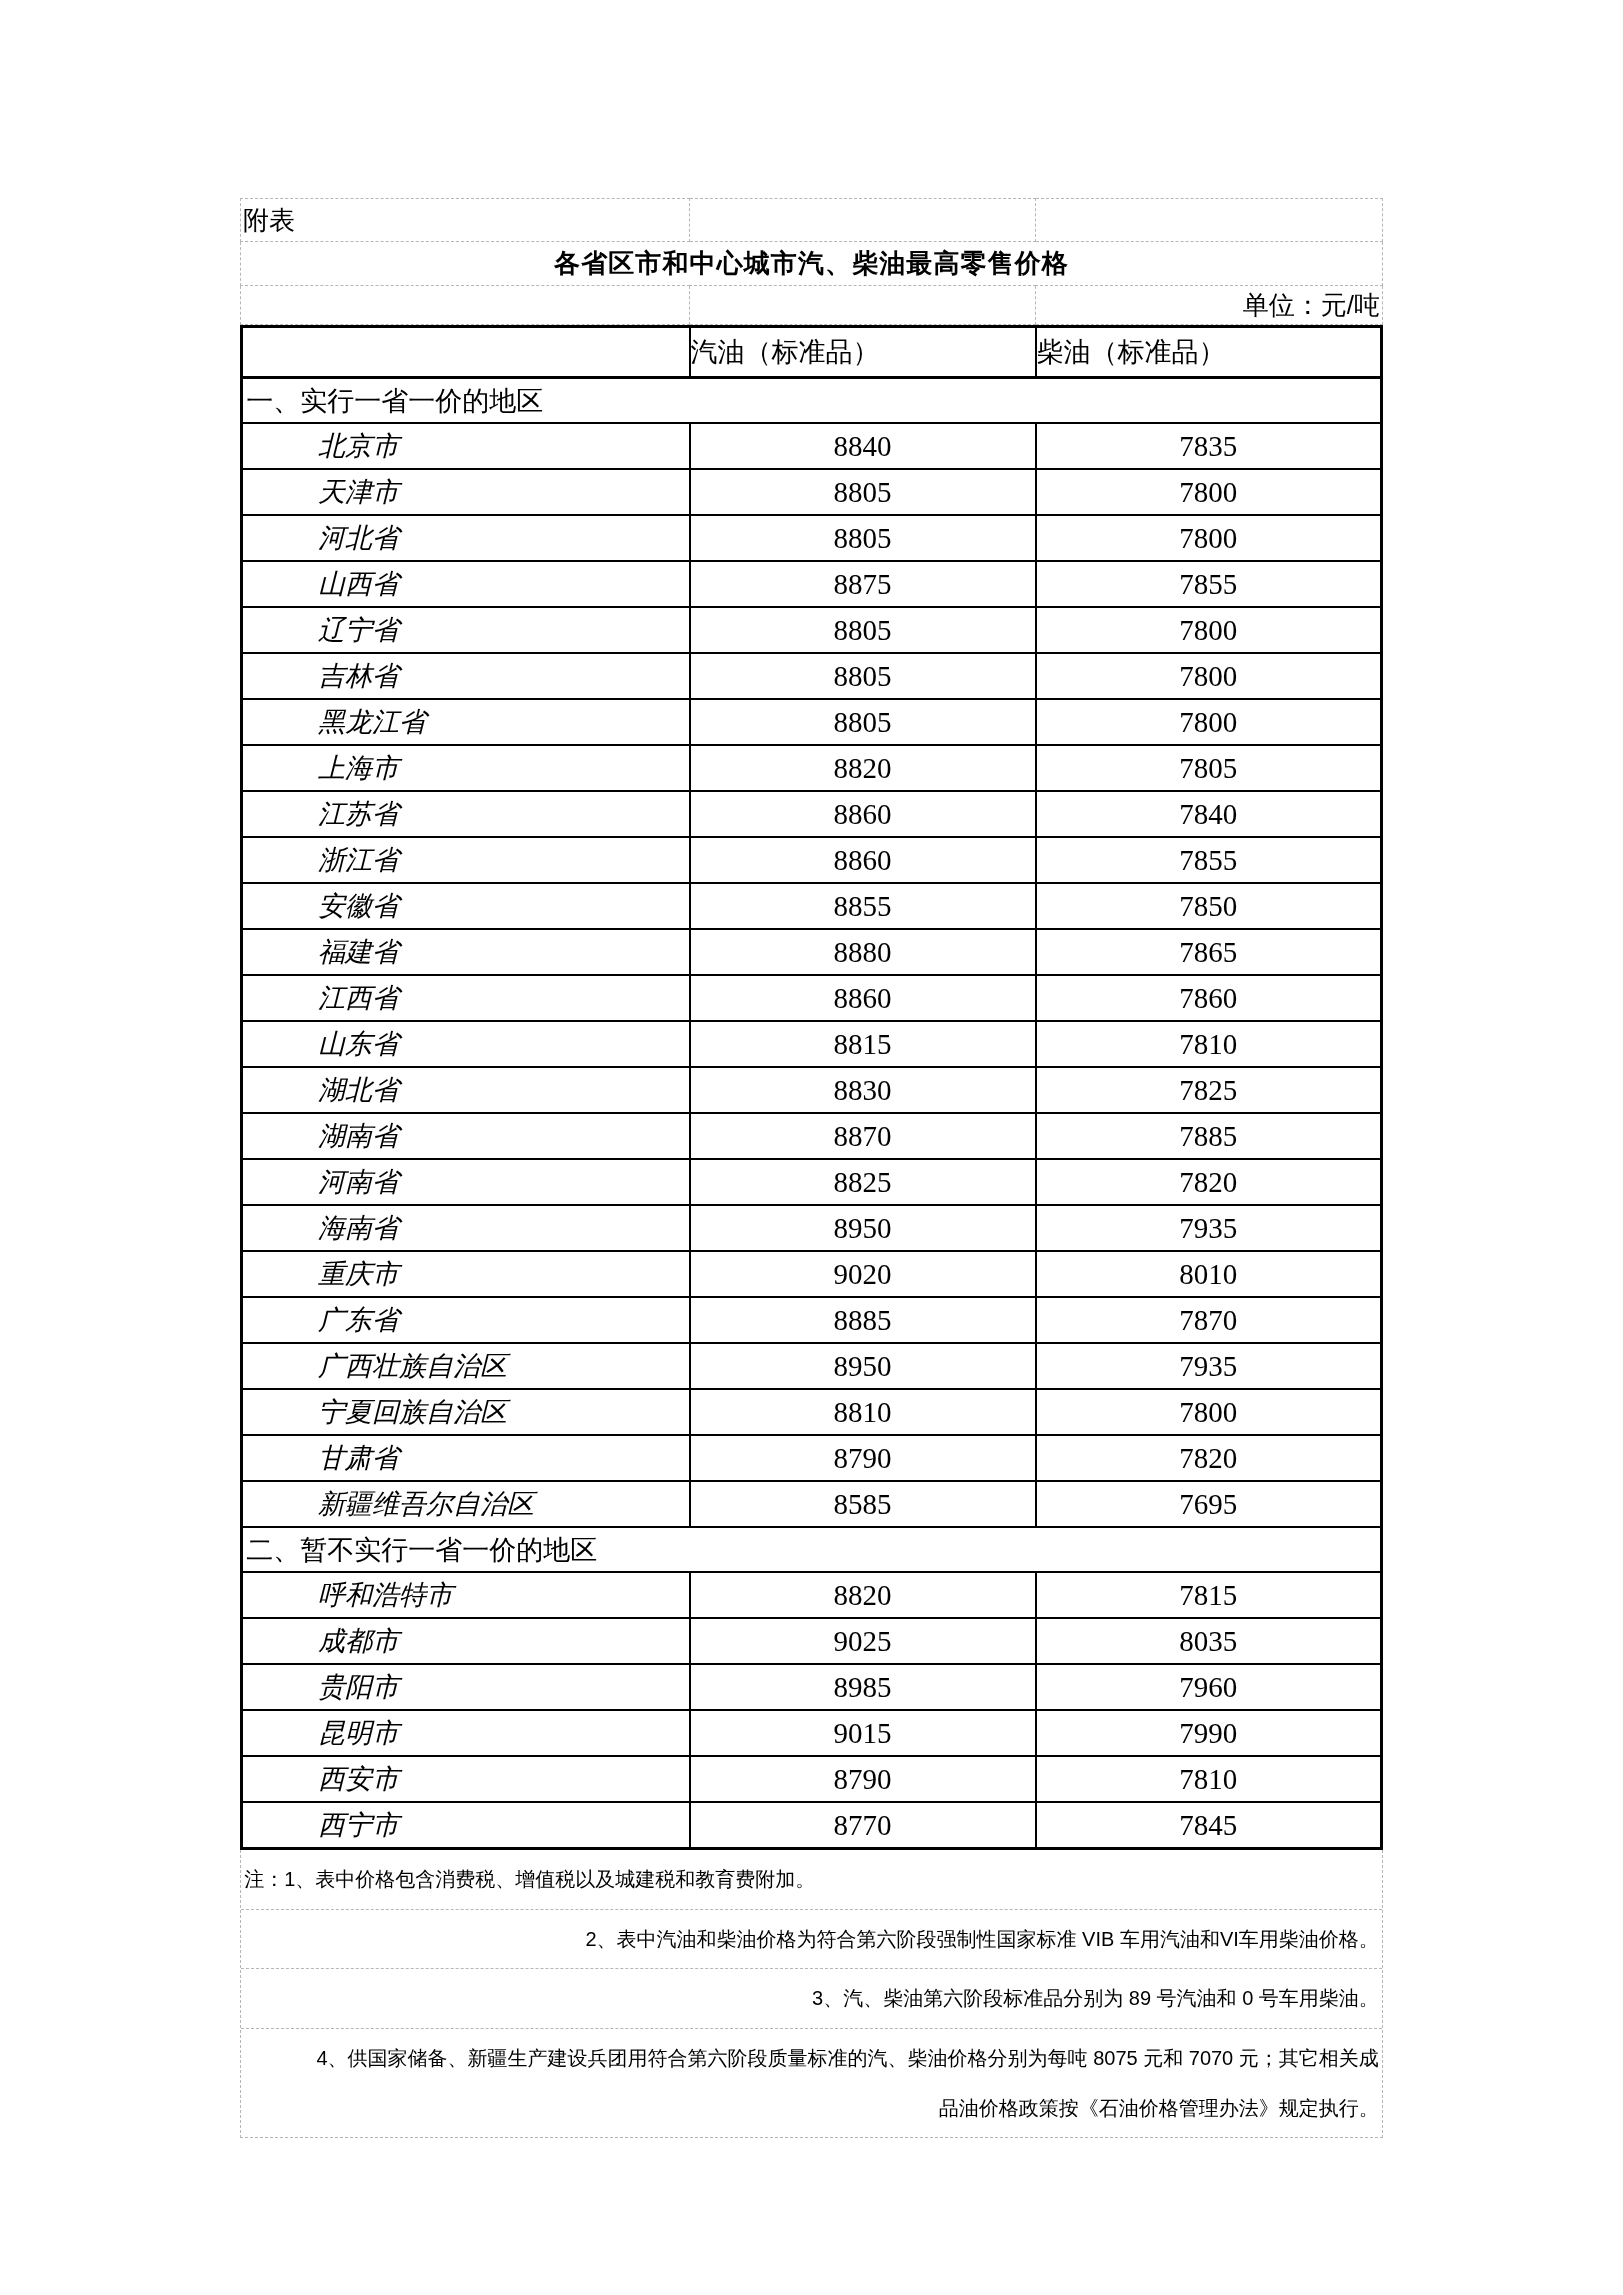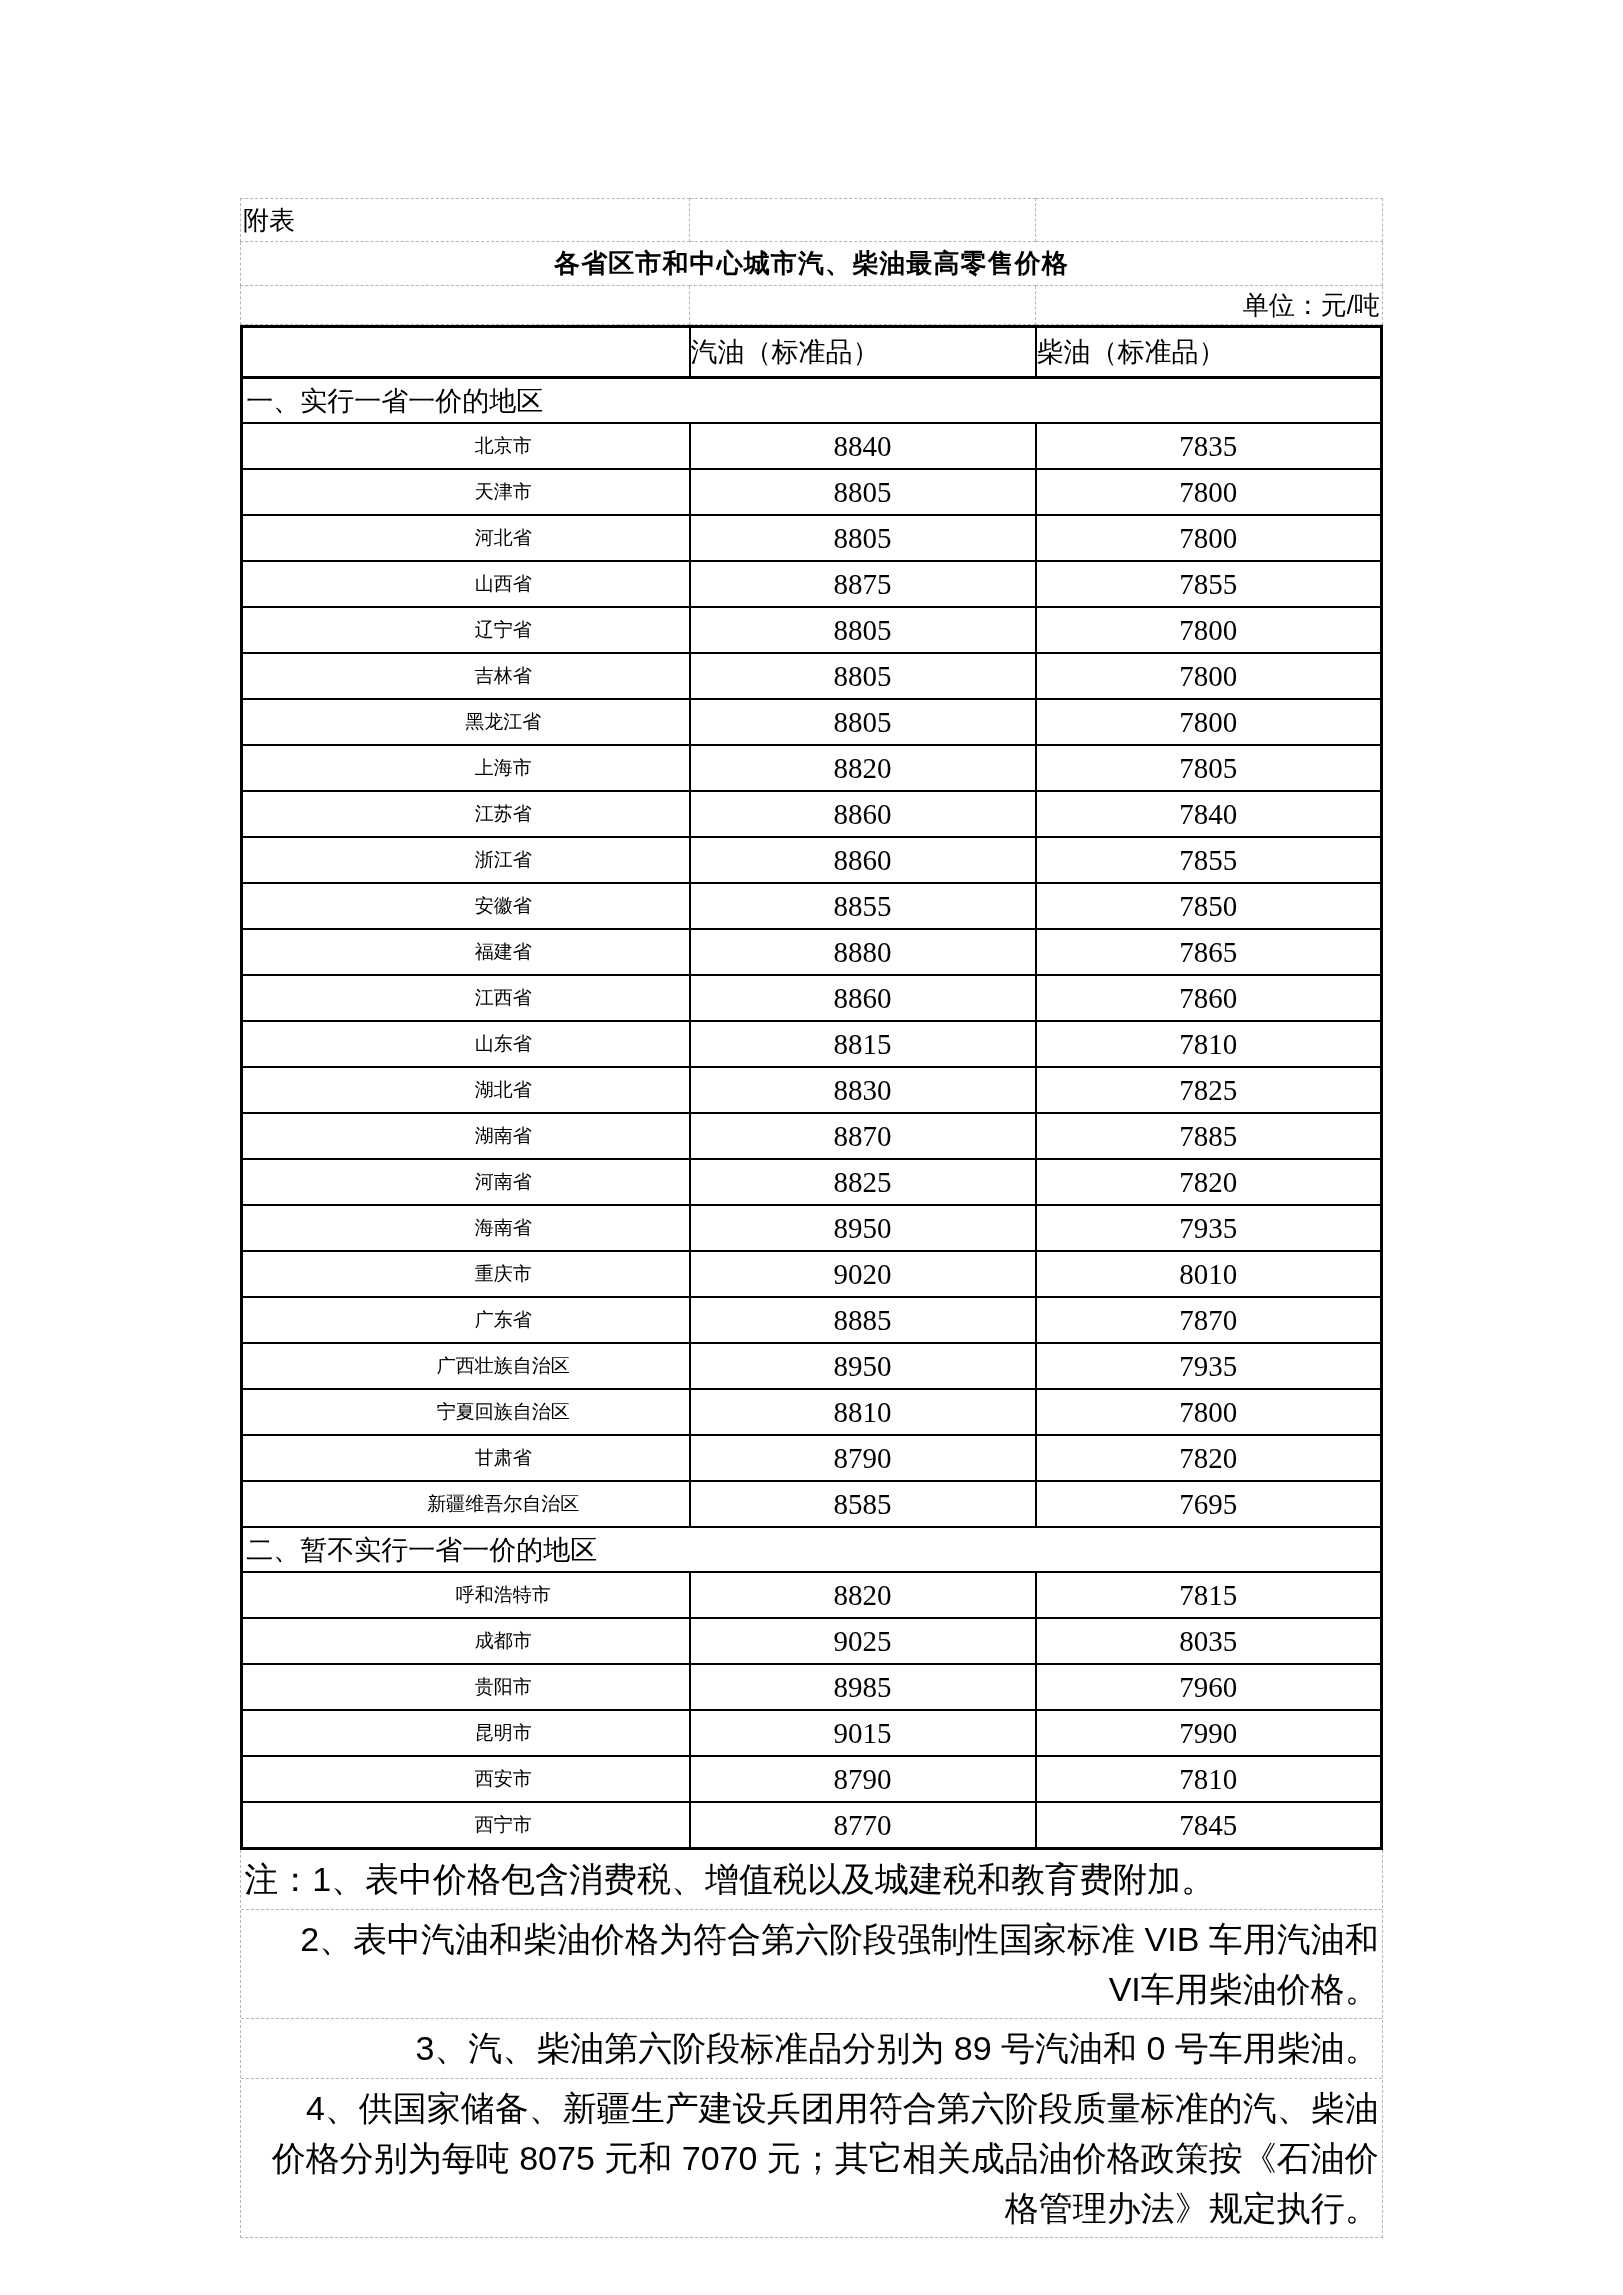--- a/index.html
+++ b/index.html
@@ -65,41 +65,42 @@
     border-bottom: 3.2px solid #000;
   }
   table.price td.section {
     height: 43px;
     font-size: 27px;
     text-align: left;
     padding-left: 3.2px;
   }
   table.price td.region {
     height: 44px;
-    font-size: 19px;
-    text-align: center;
+    font-size: 27px;
+    text-align: left;
     padding-left: 75px;
+    font-style: italic;
   }
   table.price td.num {
     height: 44px;
     font-family: "Liberation Serif", serif;
     font-size: 29px;
     text-align: center;
     margin-left: 32px;
   }
 
   
   .notes {
     border-left: 1.6px dashed #b6b6b6;
     border-right: 1.6px dashed #b6b6b6;
     border-bottom: 1.6px dashed #b6b6b6;
   }
   .note-row {
     border-bottom: 1.6px dashed #b6b6b6;
-    font-size: 34px;
+    font-size: 20px;
     line-height: 50px;
     padding: 4.3px 3.2px 4.3px 3.2px;
   }
   .note-row:last-child { border-bottom: none; }
   .note-row.indent { text-indent: 54px; text-align: right; }
 </style>
 </head>
 <body>
 
 <div class="doc">

